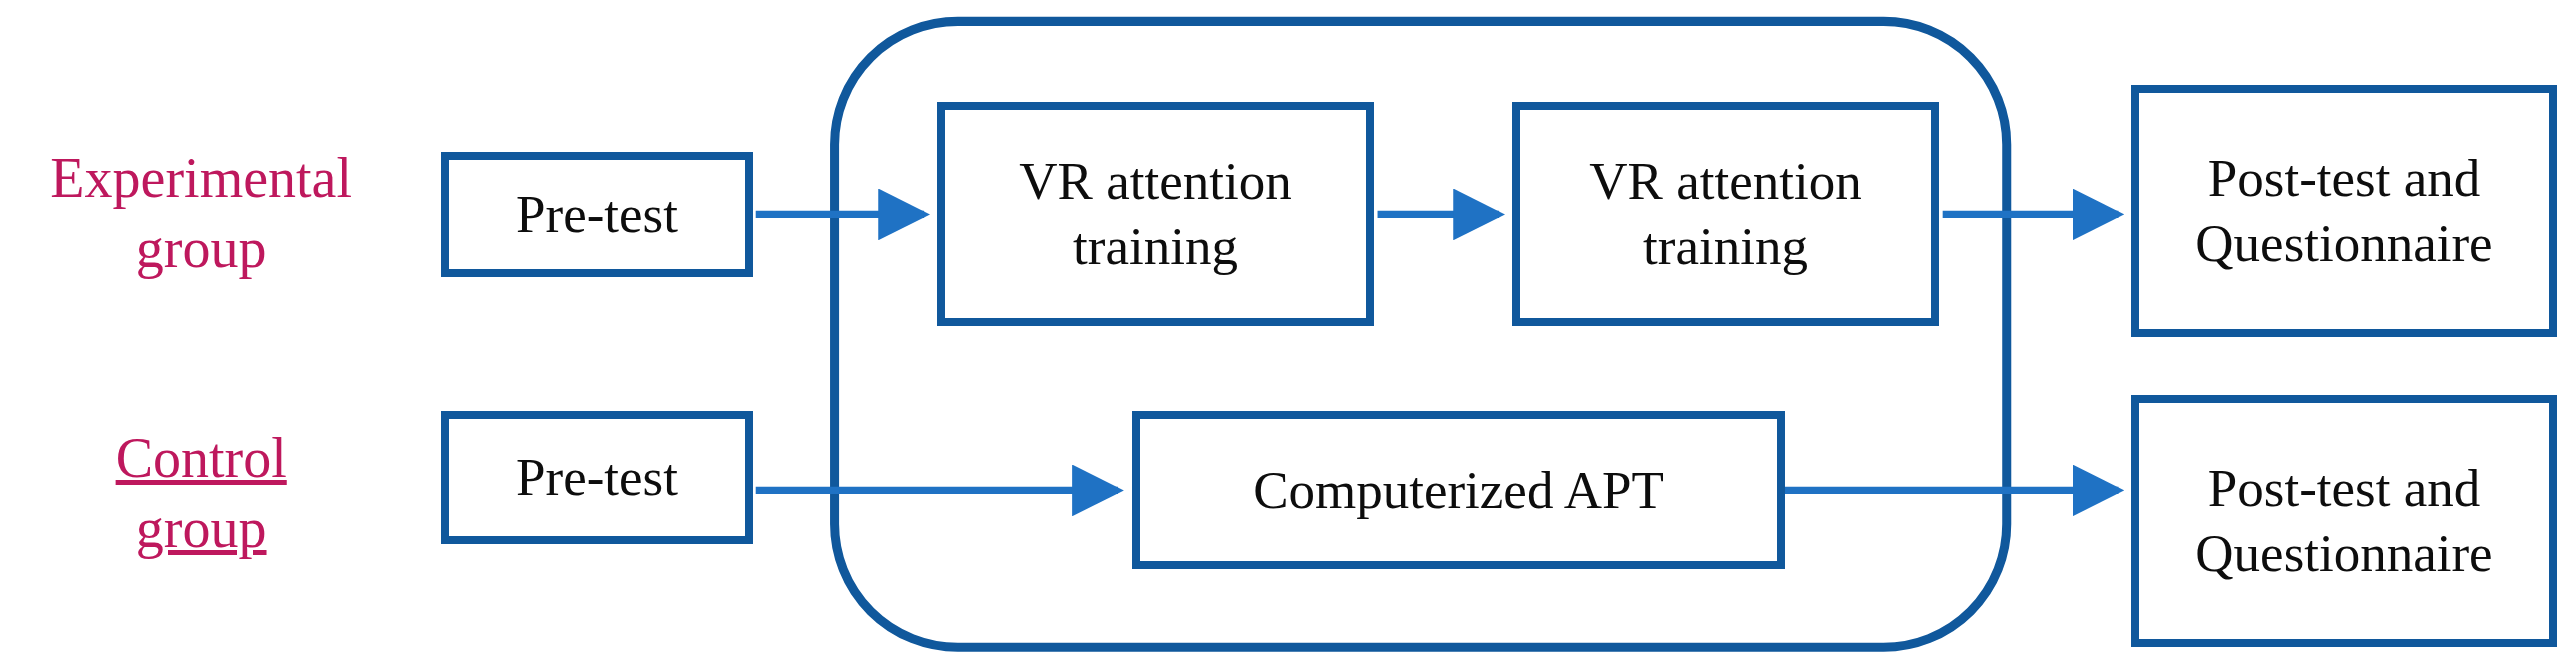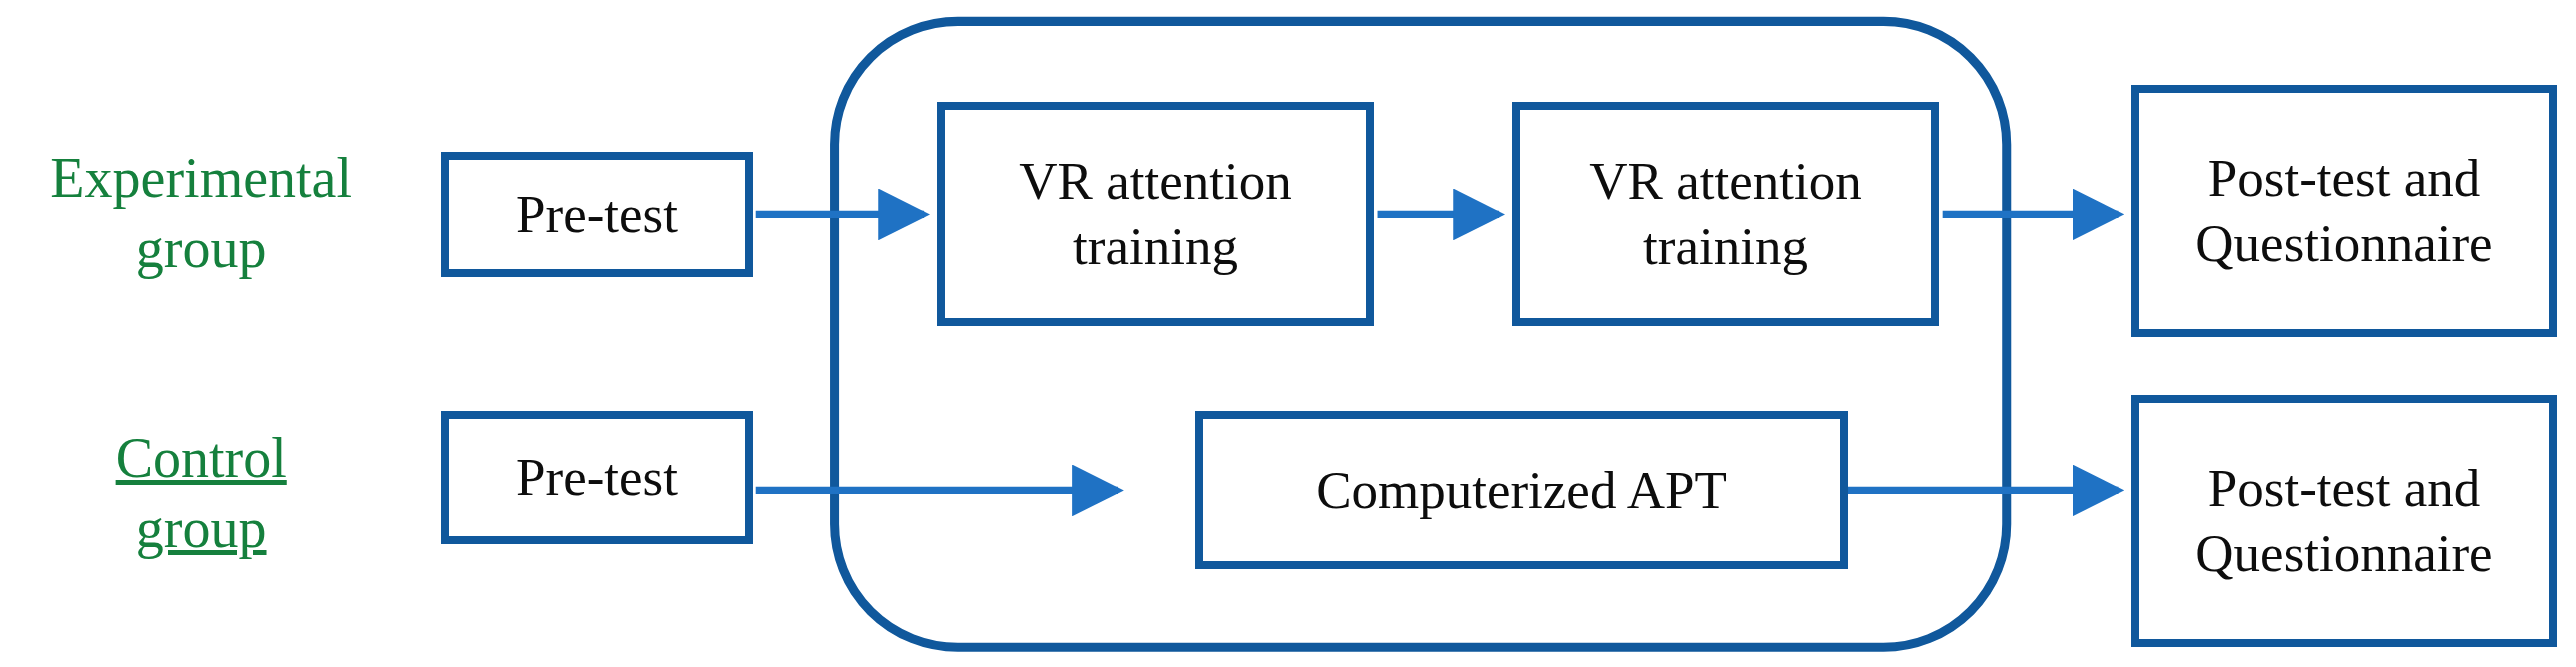--- a/index.html
+++ b/index.html
@@ -43,35 +43,35 @@
     line-height: 1.22;
     white-space: nowrap;
   }
   .group-label {
     position: absolute;
     display: flex;
     flex-direction: column;
     align-items: center;
     justify-content: center;
     text-align: center;
-    color: #15803d;
+    color: #be185d;
     font-size: 56px;
     line-height: 1.24;
     z-index: 5;
   }
   
   #label-experimental { left: 8.2px;  top: 123px; width: 386px;  height: 181px; }
   #node-pretest-exp   { left: 441px; top: 152px; width: 312px;  height: 125px; font-size: 53px; }
   #node-vr1           { left: 937px;top: 102px; width: 437px;  height: 224px; font-size: 53px; }
   #node-vr2           { left: 1512px;top: 102px; width: 427px;  height: 224px; font-size: 53px; }
   #node-post-exp      { left: 2131px;top: 85px; width: 426px;  height: 252px; font-size: 53px; }
   
   #label-control      { left: 8.2px;  top: 403px; width: 386px;  height: 181px; text-decoration: underline; }
   #node-pretest-ctl   { left: 441px; top: 411px; width: 312px;  height: 133px; font-size: 53px; }
-  #node-apt           { left: 1195px;top: 411px; width: 653px;  height: 158px; font-size: 53px; }
+  #node-apt           { left: 1132px;top: 411px; width: 653px;  height: 158px; font-size: 53px; }
   #node-post-ctl      { left: 2131px;top: 395px; width: 426px;  height: 252px; font-size: 53px; }
 </style>
 </head>
 <body>
 
 <div id="canvas">
 
   <svg id="flow-svg" viewBox="0 0 3134 812">
     <defs>
       <marker id="arrowhead" markerWidth="7" markerHeight="7" refX="6.2" refY="3.5" orient="auto" markerUnits="strokeWidth">

